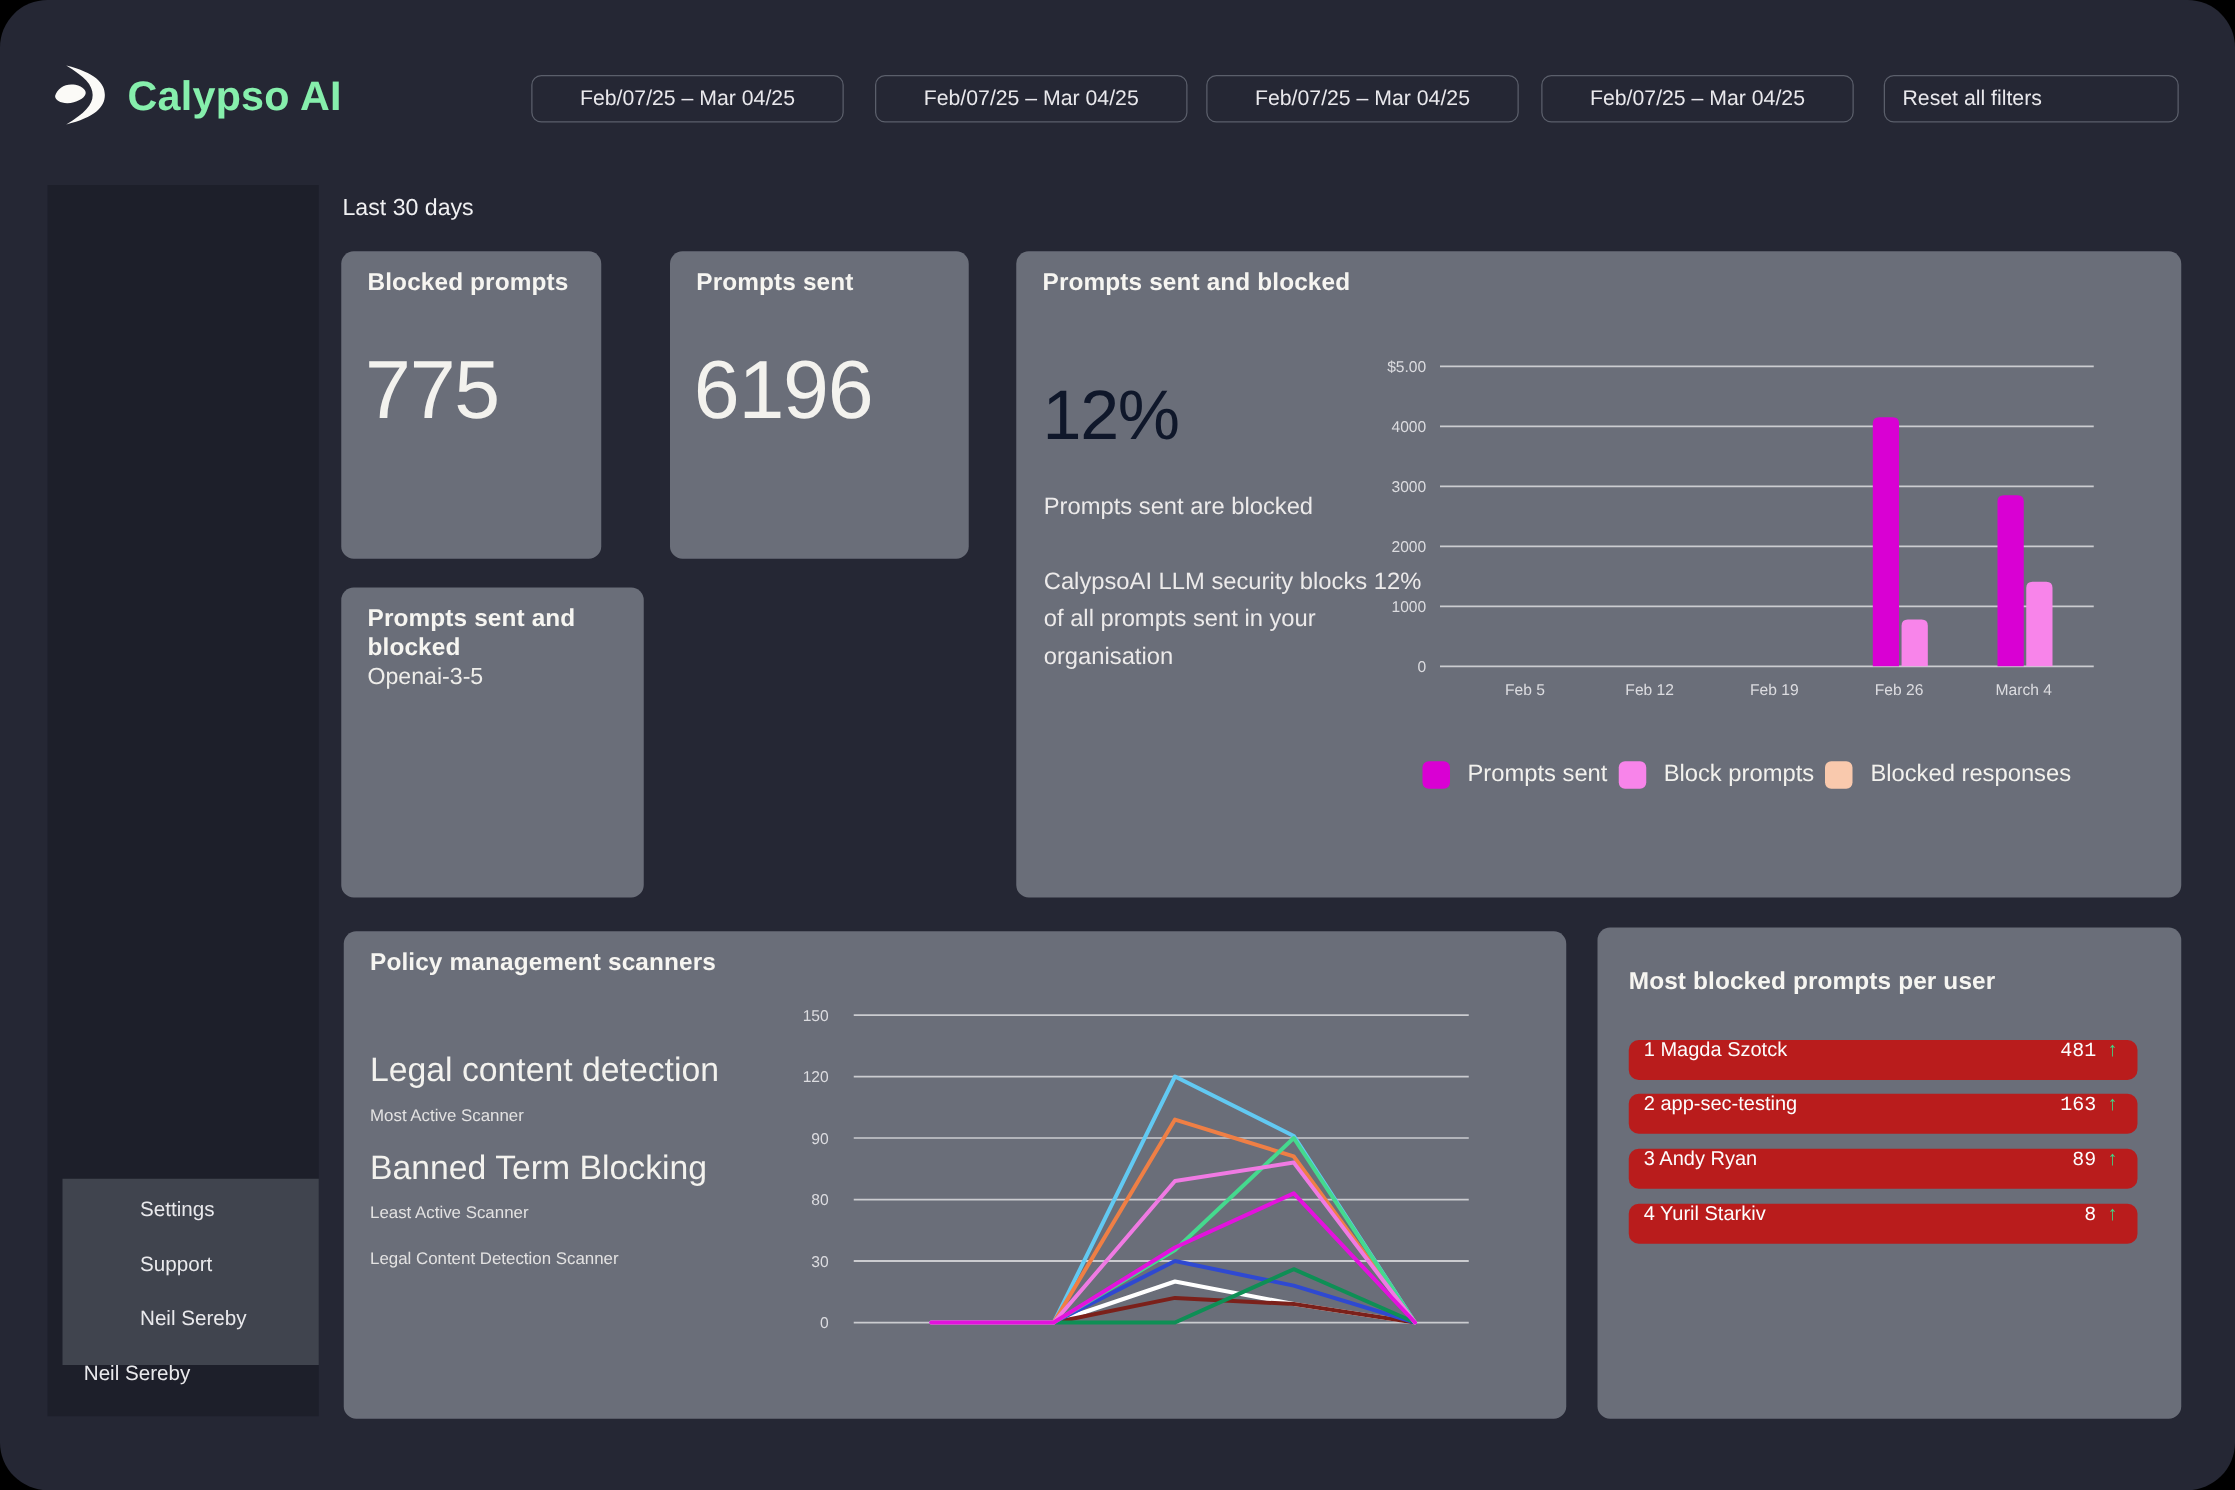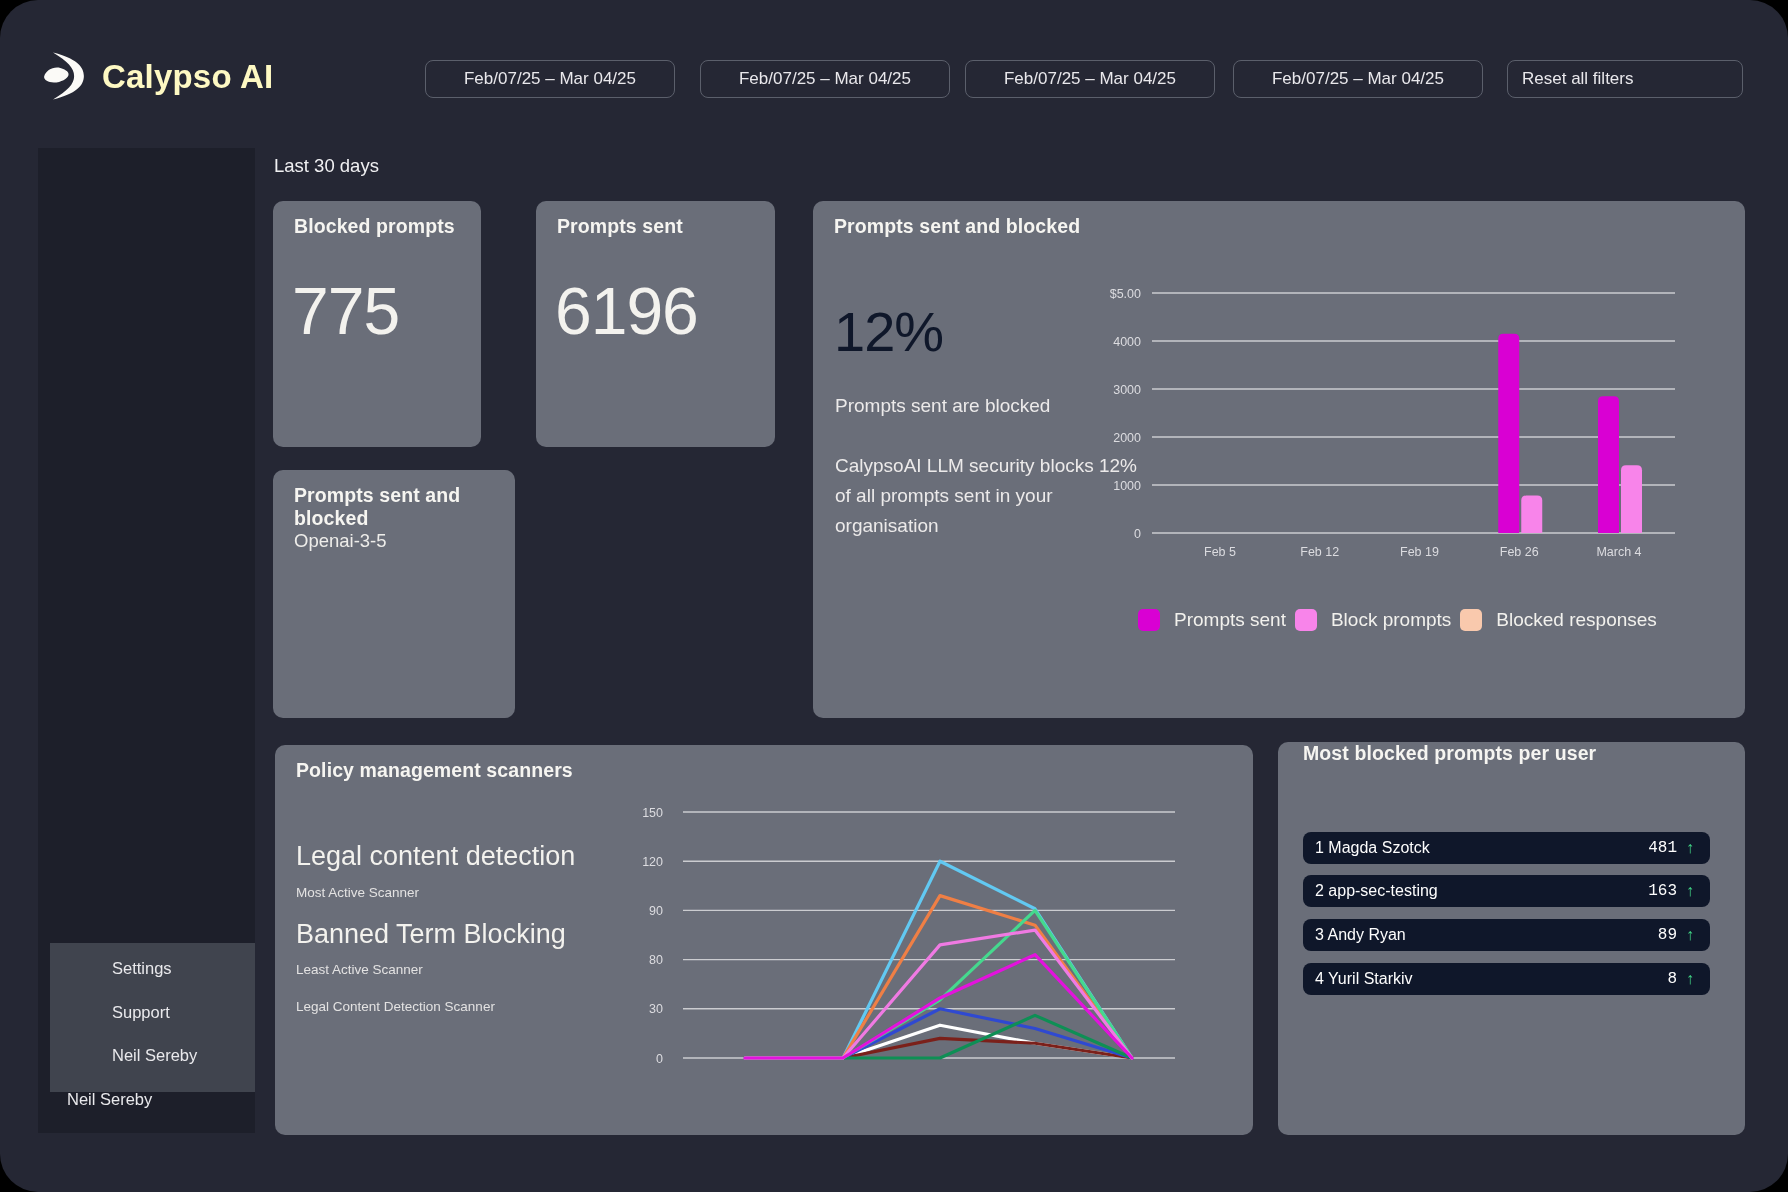--- a/index.html
+++ b/index.html
@@ -2,21 +2,21 @@
 <html><head>
 <meta charset="utf-8">
 <style>
   html,body{margin:0;padding:0;background:#000;}
   body{width:1788px;height:1192px;position:relative;font-family:"Liberation Sans","DejaVu Sans",sans-serif;
        -webkit-font-smoothing:antialiased;}
   .canvas{position:absolute;inset:0;background:#252734;border-radius:38px;overflow:hidden;}
 
   
   .logo{position:absolute;left:40px;top:50px;width:52px;height:52px;}
-  .logo-text{position:absolute;left:102px;top:58px;font-size:33px;font-weight:700;color:#fef9c3;letter-spacing:.2px;text-align:right;}
+  .logo-text{position:absolute;left:102px;top:58px;font-size:33px;font-weight:700;color:#86efac;letter-spacing:.2px;text-align:right;}
   .hbtn{position:absolute;top:60px;height:38px;box-sizing:border-box;border:1px solid #5b5f6b;border-radius:8px;
         color:#e9e8ec;font-size:17px;display:flex;align-items:center;justify-content:center;cursor:pointer;background:transparent;}
   .date-1{left:425px;width:250px;} .date-2{left:700px;width:250px;}
   .date-3{left:965px;width:250px;} .date-4{left:1233px;width:250px;}
   .reset{left:1507px;width:236px;justify-content:flex-start;padding-left:14px;}
 
   
   .sidebar{position:absolute;left:38px;top:148px;width:217px;height:985px;background:#1d1f2a;}
   .side-panel{position:absolute;left:12px;width:205px;background:#40444e;}
   .panel-top{top:14px;height:352px;padding-top:6px;box-sizing:border-box;}
@@ -47,22 +47,22 @@
   svg text{font-family:"Liberation Sans","DejaVu Sans",sans-serif;}
 
   .legend{position:absolute;left:325px;top:407px;display:flex;gap:9px;align-items:center;height:24px;}
   .legend-item{display:flex;align-items:center;gap:14px;}
   .legend-swatch{width:22px;height:22px;border-radius:5px;}
   .legend-label{font-size:19px;color:#f2f1ed;}
 
   .scanner-name{position:absolute;left:21px;font-size:27px;color:#f3f2ee;}
   .scanner-sub{position:absolute;left:21px;font-size:13.5px;color:#e3e2e2;}
 
-  .user-row{position:absolute;left:25px;width:407px;height:32px;background:#0f172a;border-radius:8px;
-            display:flex;align-items:center;padding:0 16px 0 12px;box-sizing:border-box;cursor:pointer;}
+  .user-row{position:absolute;left:25px;width:407px;height:32px;background:#b91c1c;border-radius:8px;
+            display:flex;padding:0 16px 0 12px;box-sizing:border-box;cursor:pointer;}
   .user-name{font-size:16px;color:#fdfdfd;flex:1;}
   .user-value{font-size:16px;color:#fdfdfd;width:36px;text-align:right;margin-right:9px;font-family:Liberation Mono, monospace;}
   .user-arrow{font-size:16px;font-weight:700;}
 </style>
 </head>
 <body>
 
 <div class="canvas">
 
   <svg class="logo" viewBox="0 0 64 64">
@@ -171,21 +171,21 @@
         <polyline points="470,313 568,313 665,313 760,270.36 857,313" fill="none" stroke="#0e8f55" stroke-width="3.2" stroke-linejoin="round" stroke-linecap="round"></polyline>
         <polyline points="470,313 568,313 665,116.2 760,163.76000000000002 857,313" fill="none" stroke="#62c9f2" stroke-width="3.2" stroke-linejoin="round" stroke-linecap="round"></polyline>
         <polyline points="470,313 568,313 665,150.64000000000001 760,180.16 857,313" fill="none" stroke="#ef7f45" stroke-width="3.2" stroke-linejoin="round" stroke-linecap="round"></polyline>
         <polyline points="470,313 568,313 665,254.94400000000002 760,165.4 857,313" fill="none" stroke="#45d98e" stroke-width="3.2" stroke-linejoin="round" stroke-linecap="round"></polyline>
         <polyline points="470,313 568,313 665,199.84 760,185.08 857,313" fill="none" stroke="#f07ae3" stroke-width="3.2" stroke-linejoin="round" stroke-linecap="round"></polyline>
         <polyline points="470,313 568,313 665,252.976 760,209.68 857,313" fill="none" stroke="#e312dd" stroke-width="3.2" stroke-linejoin="round" stroke-linecap="round"></polyline>
       </svg>
   </div>
 
   <div class="card userscard" id="userscard">
-    <div class="card-title" style="left:25px;top:0">Most blocked prompts per user</div>
+    <div class="card-title" style="left:25px;top:32px">Most blocked prompts per user</div>
   <div class="user-row" style="top: 90px;">
         <span class="user-name">1 Magda Szotck</span>
         <span class="user-value">481</span>
         <span class="user-arrow" style="color: rgb(64, 213, 133);">↑</span>
       </div>
       <div class="user-row" style="top: 133px;">
         <span class="user-name">2 app-sec-testing</span>
         <span class="user-value">163</span>
         <span class="user-arrow" style="color: rgb(64, 213, 133);">↑</span>
       </div>

